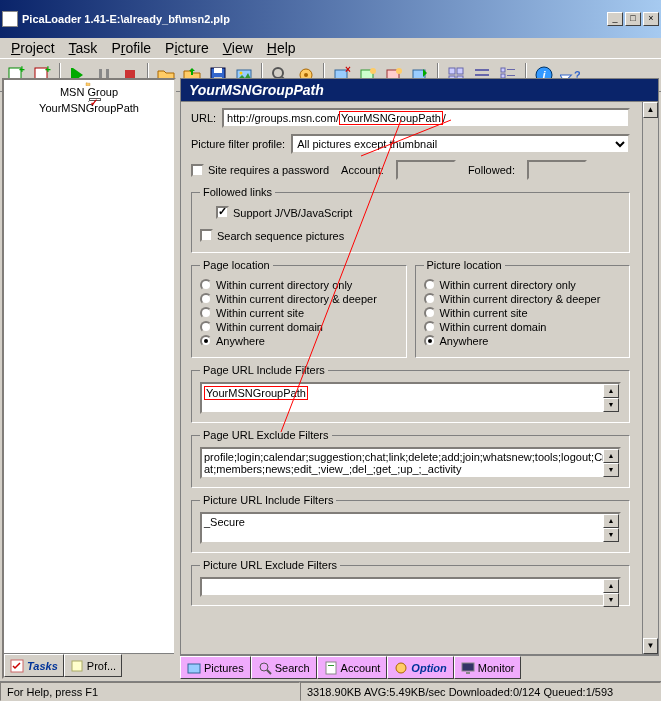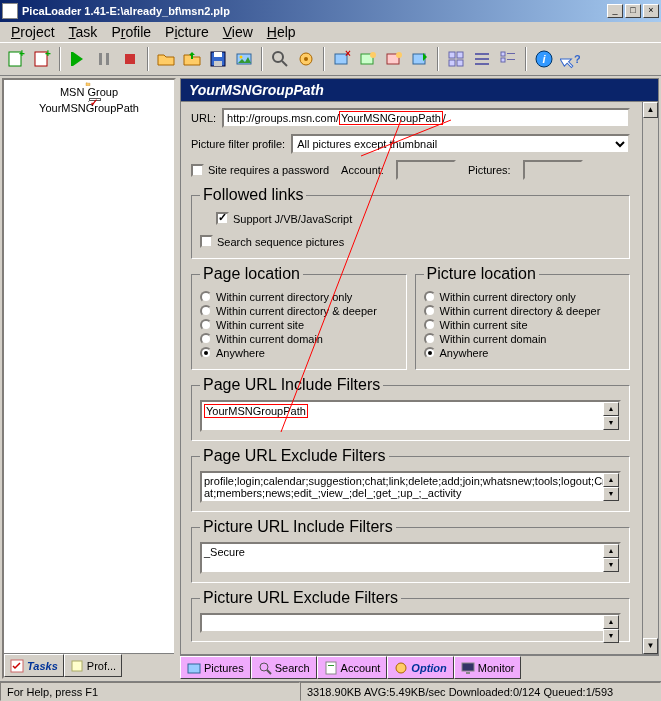--- a/index.html
+++ b/index.html
@@ -1,17 +1,17 @@
 <!DOCTYPE html>
 <html><head>
 <meta charset="utf-8">
 <style>
   * { box-sizing: border-box; margin: 0; padding: 0; }
   body { font-family: "Tahoma", "MS Sans Serif", sans-serif; font-size: 11px; background: #d4d0c8; width: 661px; height: 701px; overflow: hidden; position: relative; }
-  .titlebar { background: linear-gradient(to right, #0a246a, #a6caf0); height: 22px; display: flex; align-items: center; padding: 0 2px; }
+  .titlebar { background: linear-gradient(to right, #0a246a, #a6caf0); height: 38px; display: flex; align-items: center; padding: 0 2px; }
   .titlebar-icon { width: 16px; height: 16px; margin-right: 4px; background: #fff; border: 1px solid #888; }
   .titlebar-text { color: #fff; font-weight: bold; font-size: 11px; flex: 1; }
   .titlebar-buttons { display: flex; gap: 2px; }
   .tbtn { width: 16px; height: 14px; background: #d4d0c8; border: 1px solid #fff; border-right-color:#404040; border-bottom-color:#404040; font-size: 9px; text-align: center; line-height: 10px; font-family: "Marlett", sans-serif; cursor: default; }
   .menubar { background: #d4d0c8; height: 20px; display: flex; align-items: center; padding: 0 4px; font-size: 14px; }
   .menu-item { padding: 2px 7px; cursor: default; }
   .menu-item u { text-decoration: underline; }
   .toolbar { background: #d4d0c8; height: 34px; border-top: 1px solid #fff; border-bottom: 1px solid #808080; display: flex; align-items: center; padding: 0 4px; gap: 2px; }
   .tool-sep { width: 2px; height: 24px; border-left: 1px solid #808080; border-right: 1px solid #fff; margin: 0 3px; }
   .tool-btn { width: 24px; height: 24px; display: flex; align-items: center; justify-content: center; cursor: default; border: 1px solid transparent; }
@@ -33,21 +33,21 @@
   .field-row { display: flex; align-items: center; margin-bottom: 6px; gap: 6px; }
   .field-row label { white-space: nowrap; }
   .text-input { border: 2px inset #d4d0c8; background: #fff; font-size: 11px; padding: 1px 3px; height: 20px; font-family: inherit; }
   .dropdown { border: 2px inset #d4d0c8; background: #fff; font-size: 11px; height: 20px; font-family: inherit; }
   .checkbox-row { display: flex; align-items: center; gap: 4px; }
   .cb { width: 13px; height: 13px; border: 2px inset #d4d0c8; background: #fff; display: inline-block; position: relative; }
   .cb.checked::after { content: "✓"; position: absolute; top: -3px; left: 0; font-size: 11px; font-weight: bold; }
   .radio { width: 12px; height: 12px; border-radius: 50%; border: 2px inset #d4d0c8; background: #fff; display: inline-block; position: relative; margin-right: 4px; vertical-align: middle; }
   .radio.checked::after { content: ""; position: absolute; top: 2px; left: 2px; width: 4px; height: 4px; background: #000; border-radius: 50%; }
   fieldset { border: 1px solid #fff; border-top-color: #808080; border-left-color: #808080; padding: 6px 8px 8px; margin-bottom: 6px; }
-  fieldset legend { padding: 0 3px; font-size: 16px; }
+  fieldset legend { padding: 0 3px; font-size: 11px; }
   .radio-row { display: flex; align-items: center; margin: 2px 0; cursor: default; }
   .two-col { display: flex; gap: 8px; }
   .two-col fieldset { flex: 1; }
   .filter-box { border: 2px inset #d4d0c8; background: #fff; min-height: 32px; padding: 2px; position: relative; font-size: 11px; word-break: break-all; }
   .spinbtns { position: absolute; right: 0; top: 0; width: 16px; }
   .spinbtns div { height: 14px; border: 1px solid #fff; border-right-color:#404040; border-bottom-color:#404040; background:#d4d0c8; font-size:7px; text-align:center; line-height:12px; }
   .right-tabs { height: 24px; background: #d4d0c8; border-top: 1px solid #808080; display: flex; }
   .rtab { border: 1px solid #fff; border-right-color:#404040; border-bottom-color:#404040; padding: 2px 6px; display: flex; align-items: center; gap: 3px; cursor: default; background:#f0abfc; }
   .rtab.active { font-weight: bold; font-style: italic; color: #003399; }
   .statusbar { position: absolute; bottom: 0; left: 0; right: 0; height: 20px; background: #d4d0c8; border-top: 1px solid #808080; display: flex; font-size: 11px; }
@@ -279,21 +279,21 @@
         </select>
       </div>
 
       <div class="field-row" style="gap:12px">
         <div class="checkbox-row">
           <span class="cb"></span>
           <span>Site requires a password</span>
         </div>
         <label>Account:</label>
         <input class="text-input" style="width: 60px; background: rgb(212, 208, 200);" disabled="">
-        <label>Pictures:</label>
+        <label>Followed:</label>
         <input class="text-input" style="width: 60px; background: rgb(212, 208, 200);" disabled="">
       </div>
 
       <fieldset>
         <legend>Followed links</legend>
         <div style="display:flex;gap:40px">
           <div>
             <div class="checkbox-row" style="margin:2px 16px">
                   <span class="cb checked"></span>
                   <span>Support J/VB/JavaScript</span>

